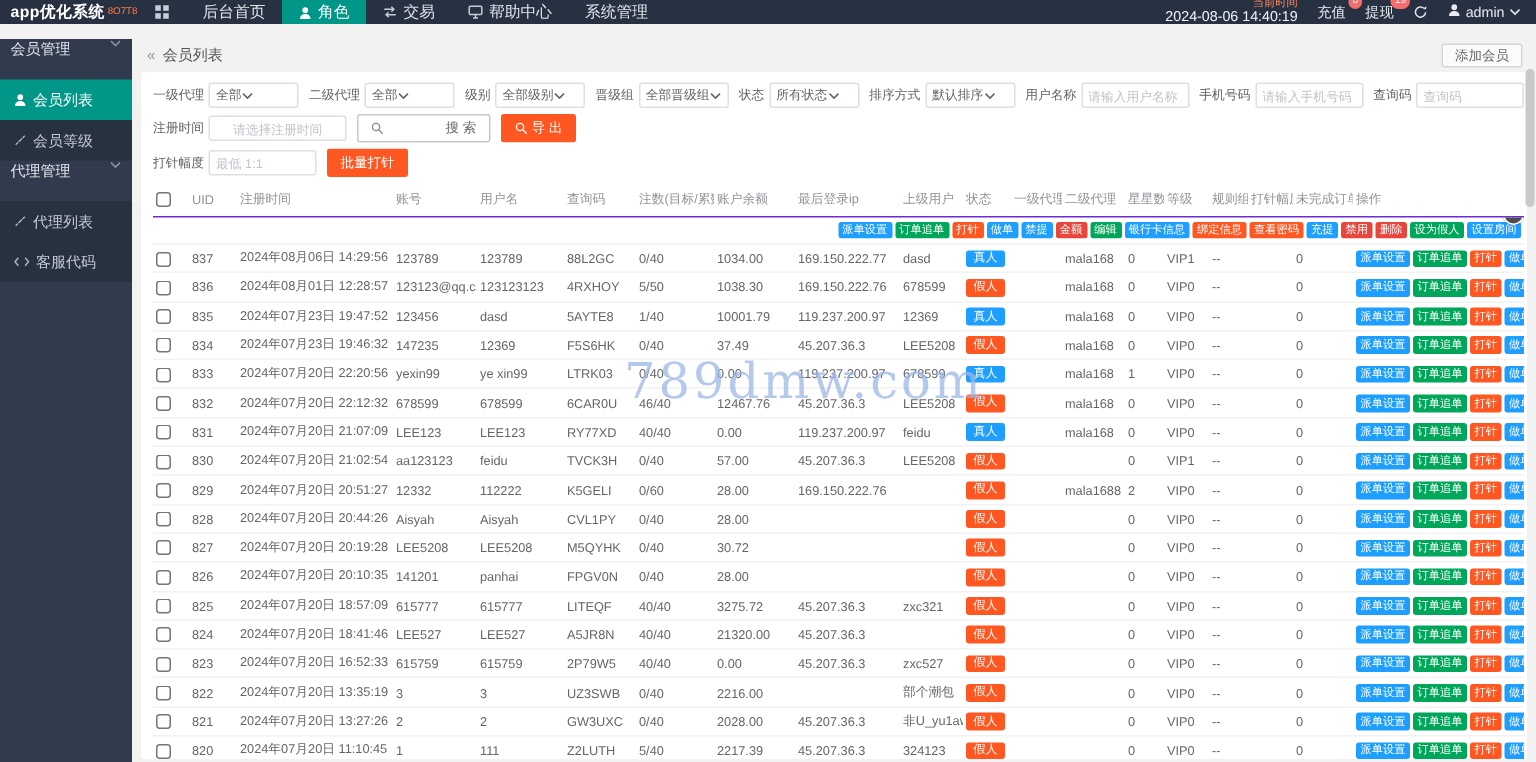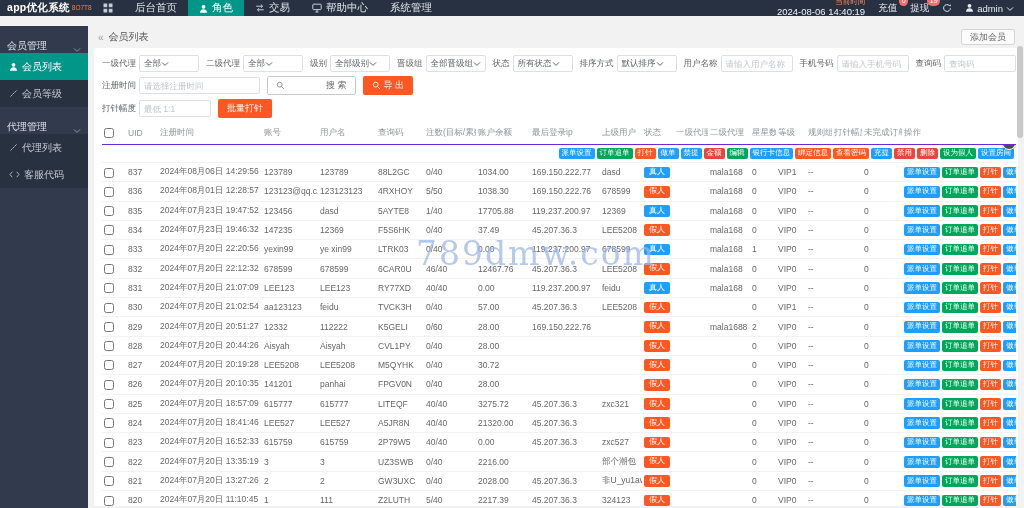--- a/index.html
+++ b/index.html
@@ -26,21 +26,21 @@
   .time-label{font-size:7.5px;color:#ff8a5c;}
   .time-value{font-size:9.5px;color:#f2f4f8;}
   .tb-link{position:relative;font-size:9.5px;color:#e6eaf0;cursor:pointer;}
   .bubble{position:absolute;top:-6px;right:-11px;min-width:8px;height:10px;padding:0 2.5px;
     background:var(--badge);border-radius:6px;font-size:7px;line-height:10px;color:#fff;text-align:center;}
   .tb-icon{display:inline-flex;color:#dfe4ea;cursor:pointer;}
   .tb-user{display:flex;align-items:center;gap:3px;font-size:9.5px;color:#e6eaf0;cursor:pointer;}
 
   
   .sidebar{position:absolute;top:26px;left:0;bottom:0;width:88px;background:var(--sidebar);z-index:15;}
-  .side-group{height:27px;display:flex;align-items:flex-end;padding:0 7px;color:#dfe3ea;
+  .side-group{height:27px;display:flex;align-items:flex-start;padding:0 7px;color:#dfe3ea;
     font-size:10px;cursor:pointer;}
   .side-group .glabel{flex:1;white-space:nowrap;overflow:hidden;}
   .side-group .icon{color:#8a93a3;display:inline-flex;}
   .side-item{height:27px;display:flex;align-items:center;gap:4px;padding:0 4px 0 9px;
     background:#283140;color:#c3c9d4;font-size:10px;cursor:pointer;white-space:nowrap;overflow:hidden;}
   .side-item .icon{display:inline-flex;color:#aab2bf;flex:none;}
   .side-item.active{background:var(--teal);color:#fff;}
   .side-item.active .icon{color:#fff;}
 
   
@@ -57,21 +57,21 @@
   
   .frow{display:flex;align-items:center;margin-bottom:4px;flex-wrap:nowrap;}
   .fgroup{display:inline-flex;align-items:center;margin-right:7px;flex:none;}
   .flabel{font-size:8.5px;color:#606266;margin-right:3px;white-space:nowrap;}
   .fselect{position:relative;width:60px;height:17px;border:1px solid #dcdfe6;border-radius:2px;
     background:#fff;display:flex;align-items:center;padding:0 11px 0 4px;font-size:8.5px;
     color:#606266;cursor:pointer;white-space:nowrap;overflow:hidden;}
   .finput{width:72px;height:17px;border:1px solid #dcdfe6;border-radius:2px;padding:0 4px;
     font-size:8.5px;color:#606266;outline:none;font-family:inherit;}
   .finput::placeholder{color:#c0c4cc;}
-  .finput.wide{width:121px;}
+  .finput.wide{width:92px;text-align:center;}
   .btn{height:19px;display:inline-flex;align-items:center;gap:3px;padding:0 8px;border-radius:2px;
     font-size:9px;cursor:pointer;border:1px solid transparent;white-space:nowrap;}
   .btn-plain{background:#fff;border-color:#c9c9c9;color:#666;margin-right:7px;gap:41px;}
   .btn-plain .icon{color:#888;display:inline-flex;}
   .btn-orange{background:var(--orange);color:#fff;}
   .btn-orange .icon{color:#fff;display:inline-flex;}
 
   
   .table-wrap{position:relative;margin-top:2px;}
   table{width:100%;border-collapse:collapse;table-layout:fixed;}
@@ -443,21 +443,21 @@
                 <td><span class="op-btn c-blue">派单设置</span><span class="op-btn c-green">订单追单</span><span class="op-btn c-orange">打针</span><span class="op-btn c-blue">做单</span></td>
               </tr>
               <tr>
                 <td><input type="checkbox" style=""></td>
                 <td>835</td>
                 <td>2024年07月23日 19:47:52</td>
                 <td>123456</td>
                 <td>dasd</td>
                 <td>5AYTE8</td>
                 <td>1/40</td>
-                <td>17705.88</td>
+                <td>10001.79</td>
                 <td>119.237.200.97</td>
                 <td>12369</td>
                 <td><span class="badge b-blue">真人</span></td>
                 <td></td>
                 <td>mala168</td>
                 <td>0</td>
                 <td>VIP0</td>
                 <td>--</td>
                 <td></td>
                 <td>0</td>

